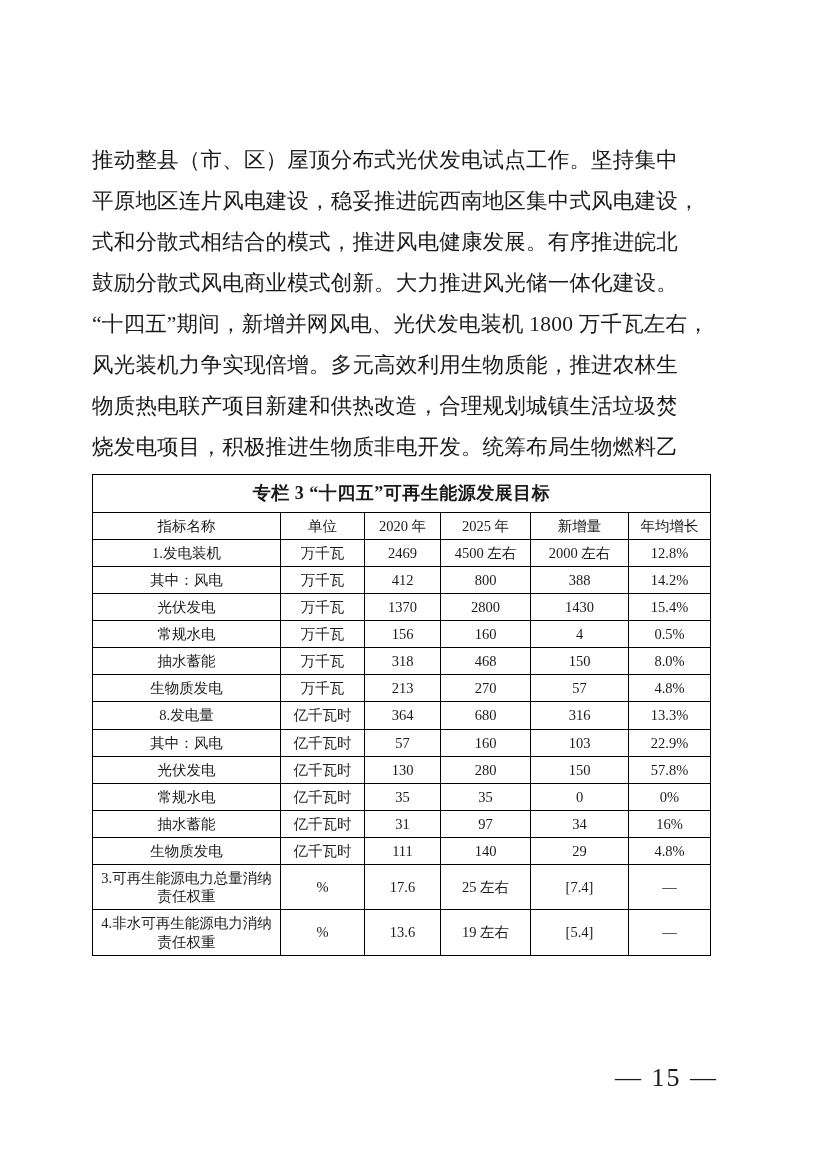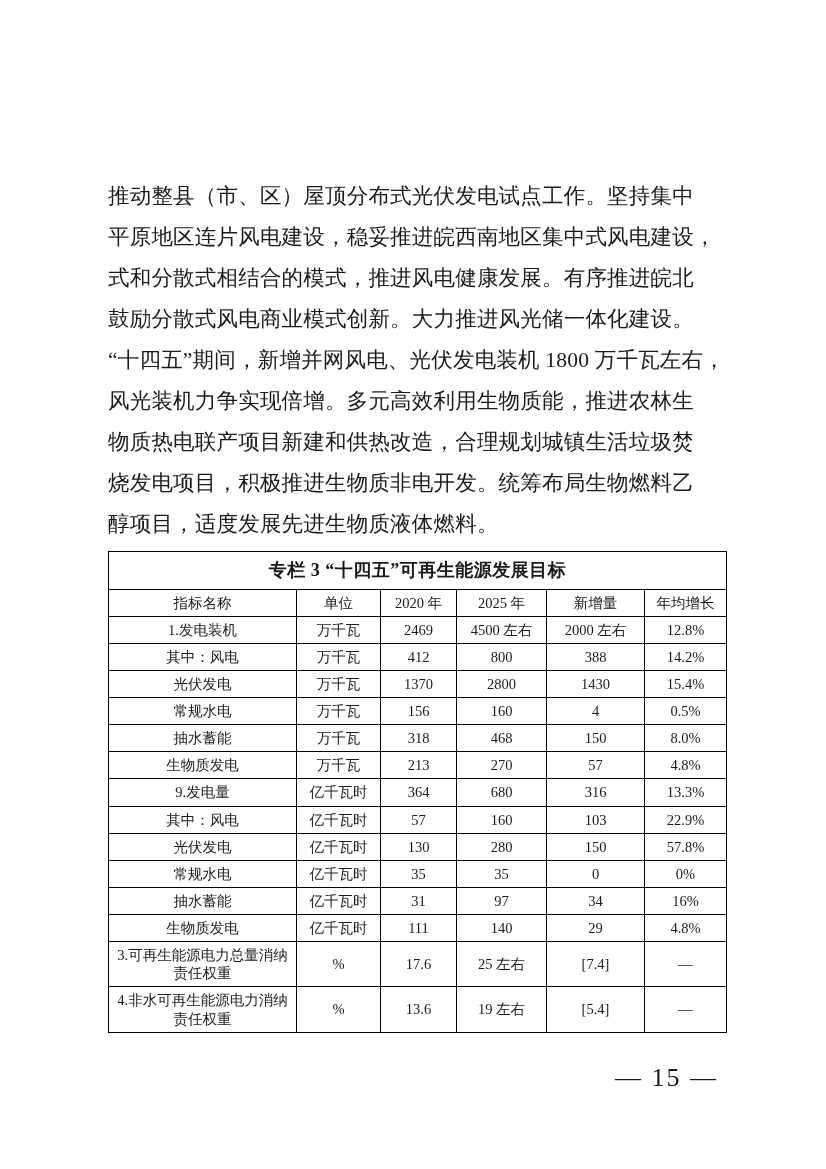--- a/index.html
+++ b/index.html
@@ -12,24 +12,23 @@
     height: 1169px;
     background: #ffffff;
     position: relative;
     box-sizing: border-box;
     font-family: "Liberation Serif", "DejaVu Serif", serif;
     color: #1a1a1a;
     overflow: hidden;
   }
   .content {
     position: absolute;
-    left: 108px;
+    left: 92px;
     top: 140px;
     width: 618px;
-    margin-top: 36px;
   }
   .para {
     font-size: 21.5px;
     line-height: 41px;
     text-align: justify;
     text-justify: inter-ideograph;
     letter-spacing: 0.2px;
     margin: 0;
     text-indent: 0;
   }
@@ -103,21 +102,20 @@
 
     <div class="para">
       <span class="ln">推动整县（市、区）屋顶分布式光伏发电试点工作。坚持集中</span>
       <span class="ln">平原地区连片风电建设，稳妥推进皖西南地区集中式风电建设，</span>
       <span class="ln">式和分散式相结合的模式，推进风电健康发展。有序推进皖北</span>
       <span class="ln">鼓励分散式风电商业模式创新。大力推进风光储一体化建设。</span>
       <span class="ln">“十四五”期间，新增并网风电、光伏发电装机 1800 万千瓦左右，</span>
       <span class="ln">风光装机力争实现倍增。多元高效利用生物质能，推进农林生</span>
       <span class="ln">物质热电联产项目新建和供热改造，合理规划城镇生活垃圾焚</span>
       <span class="ln">烧发电项目，积极推进生物质非电开发。统筹布局生物燃料乙</span>
-      <span class="ln">醇项目，适度发展先进生物质液体燃料。</span>
     </div>
 
     <div class="tbl-wrap">
       <table class="box">
         <colgroup>
           <col style="width:188px">
           <col style="width:84px">
           <col style="width:76px">
           <col style="width:90px">
           <col style="width:98px">
@@ -179,21 +177,21 @@
           <tr>
             <td class="indent2">生物质发电</td>
             <td>万千瓦</td>
             <td>213</td>
             <td>270</td>
             <td>57</td>
             <td>4.8%</td>
           </tr>
 
           <tr>
-            <td class="left">9.发电量</td>
+            <td class="left">8.发电量</td>
             <td>亿千瓦时</td>
             <td>364</td>
             <td>680</td>
             <td>316</td>
             <td>13.3%</td>
           </tr>
           <tr>
             <td class="left">其中：风电</td>
             <td>亿千瓦时</td>
             <td>57</td>

